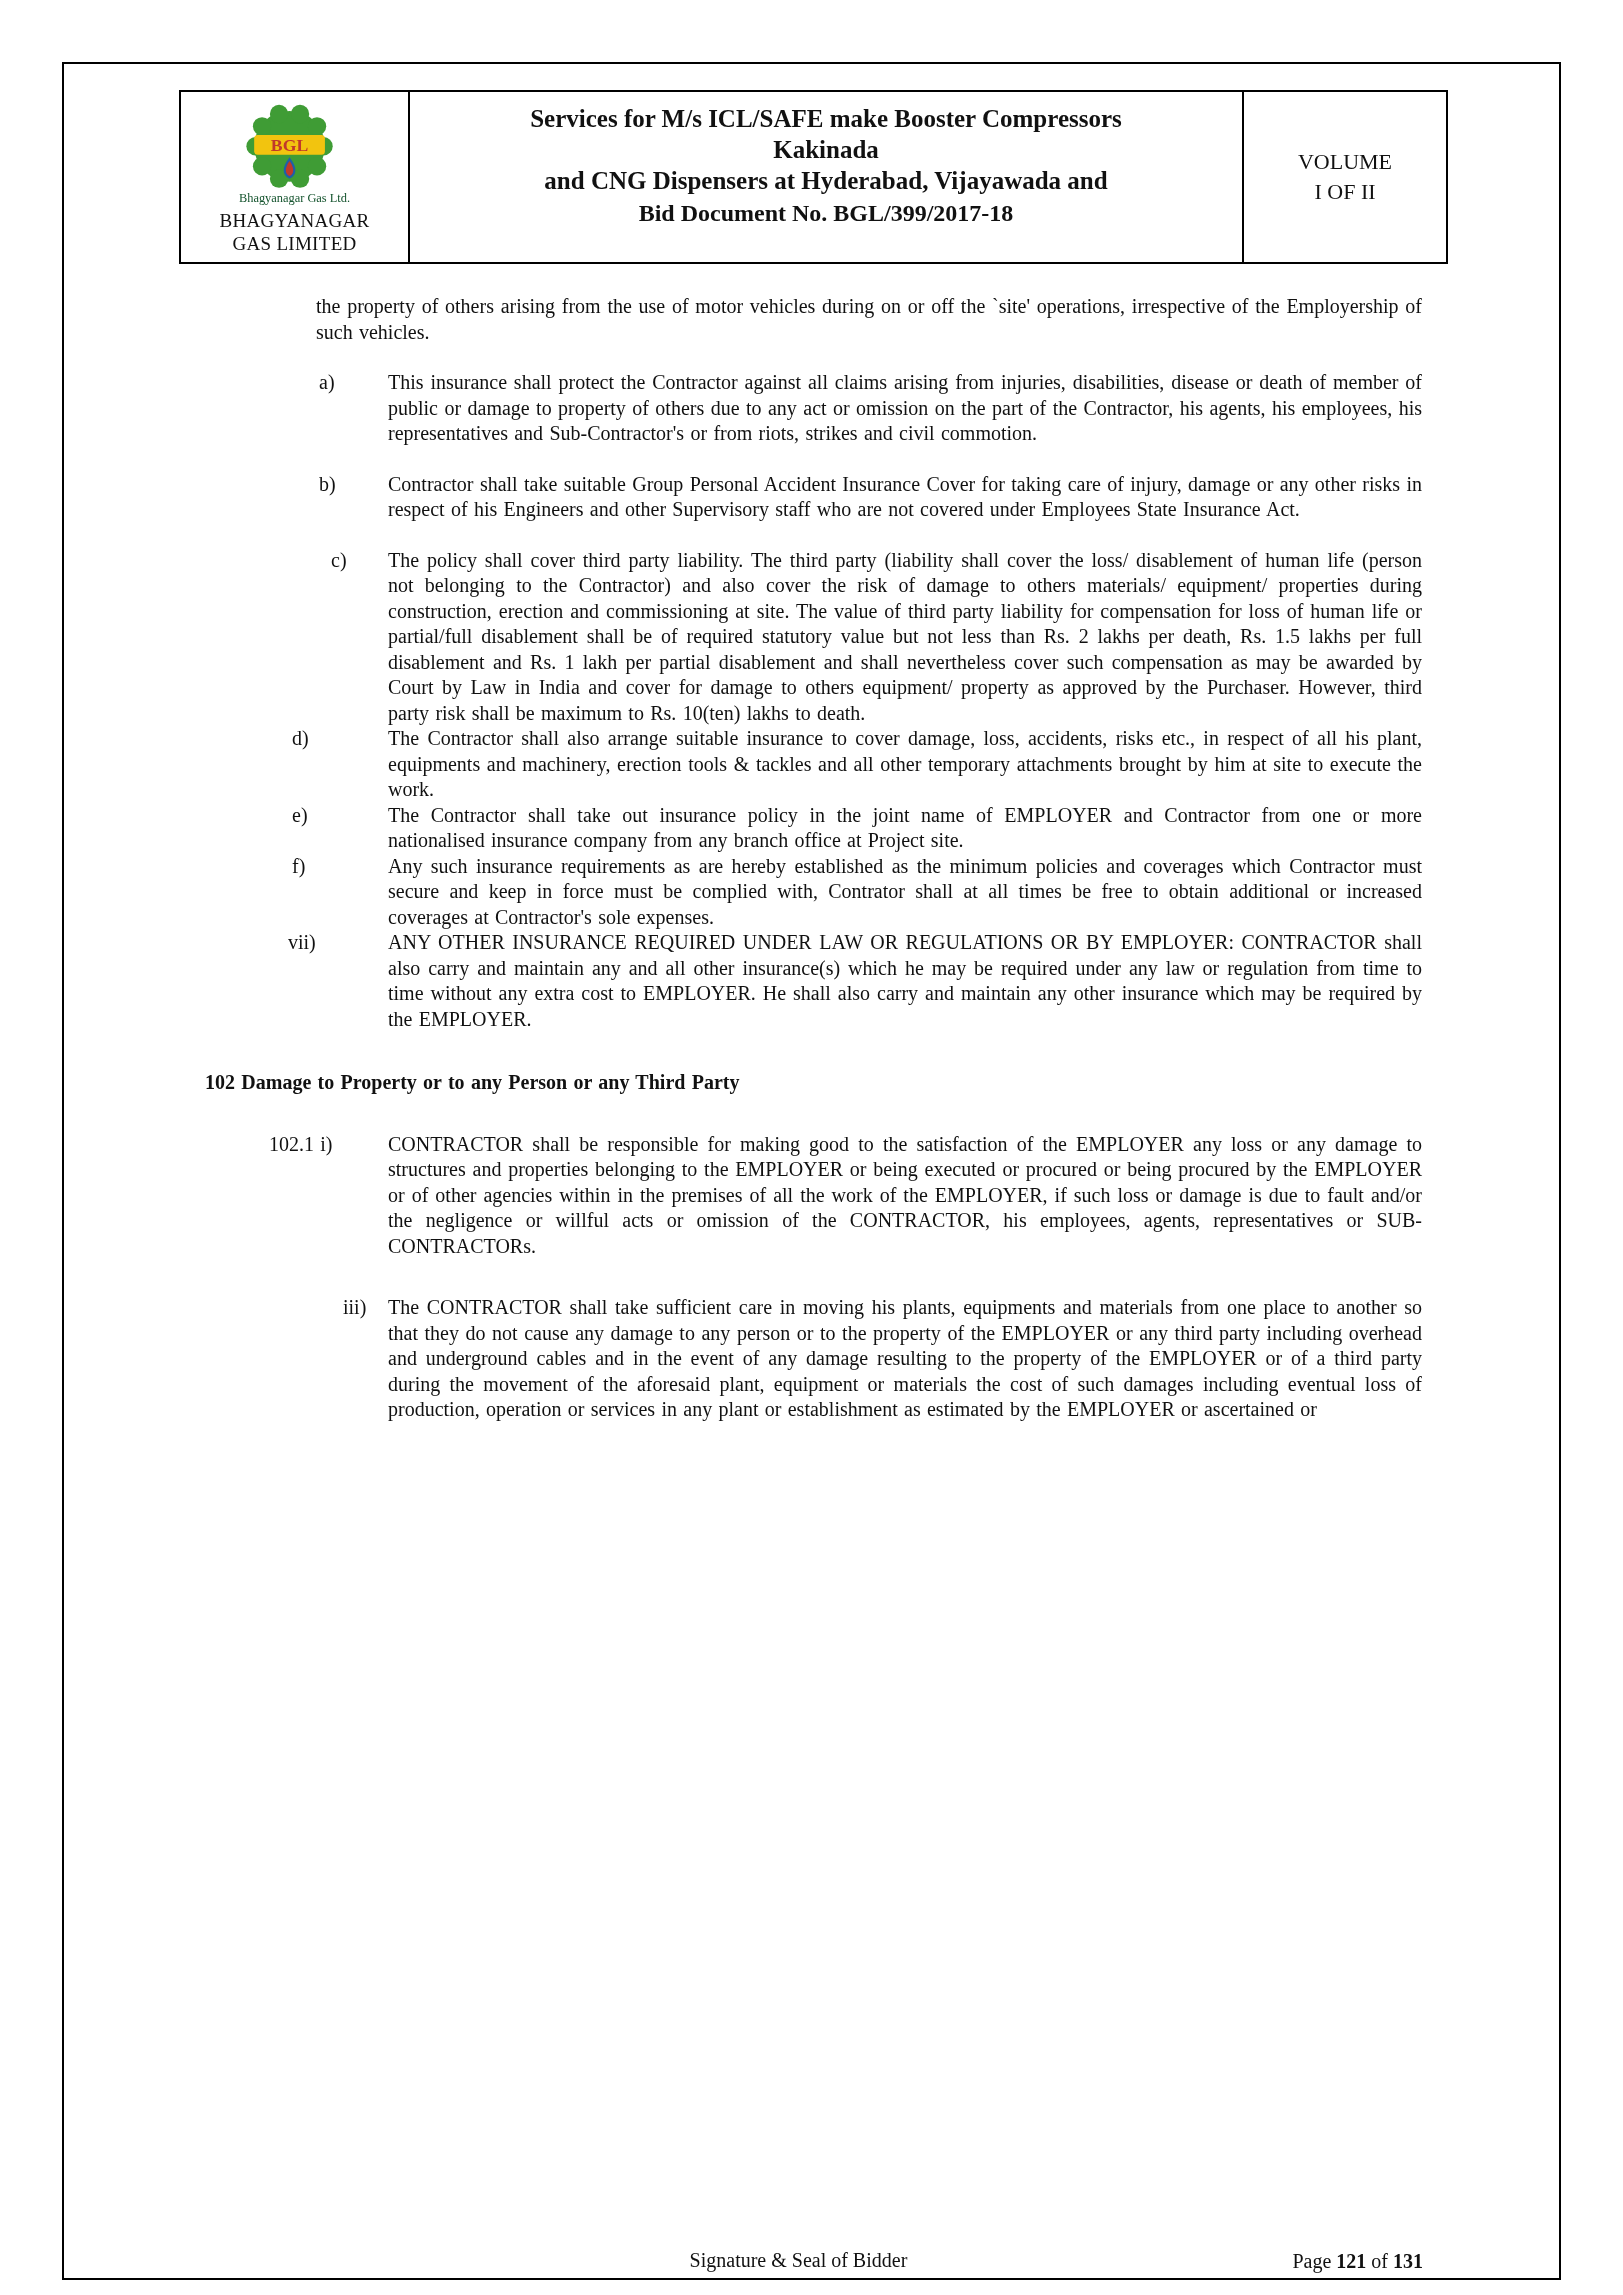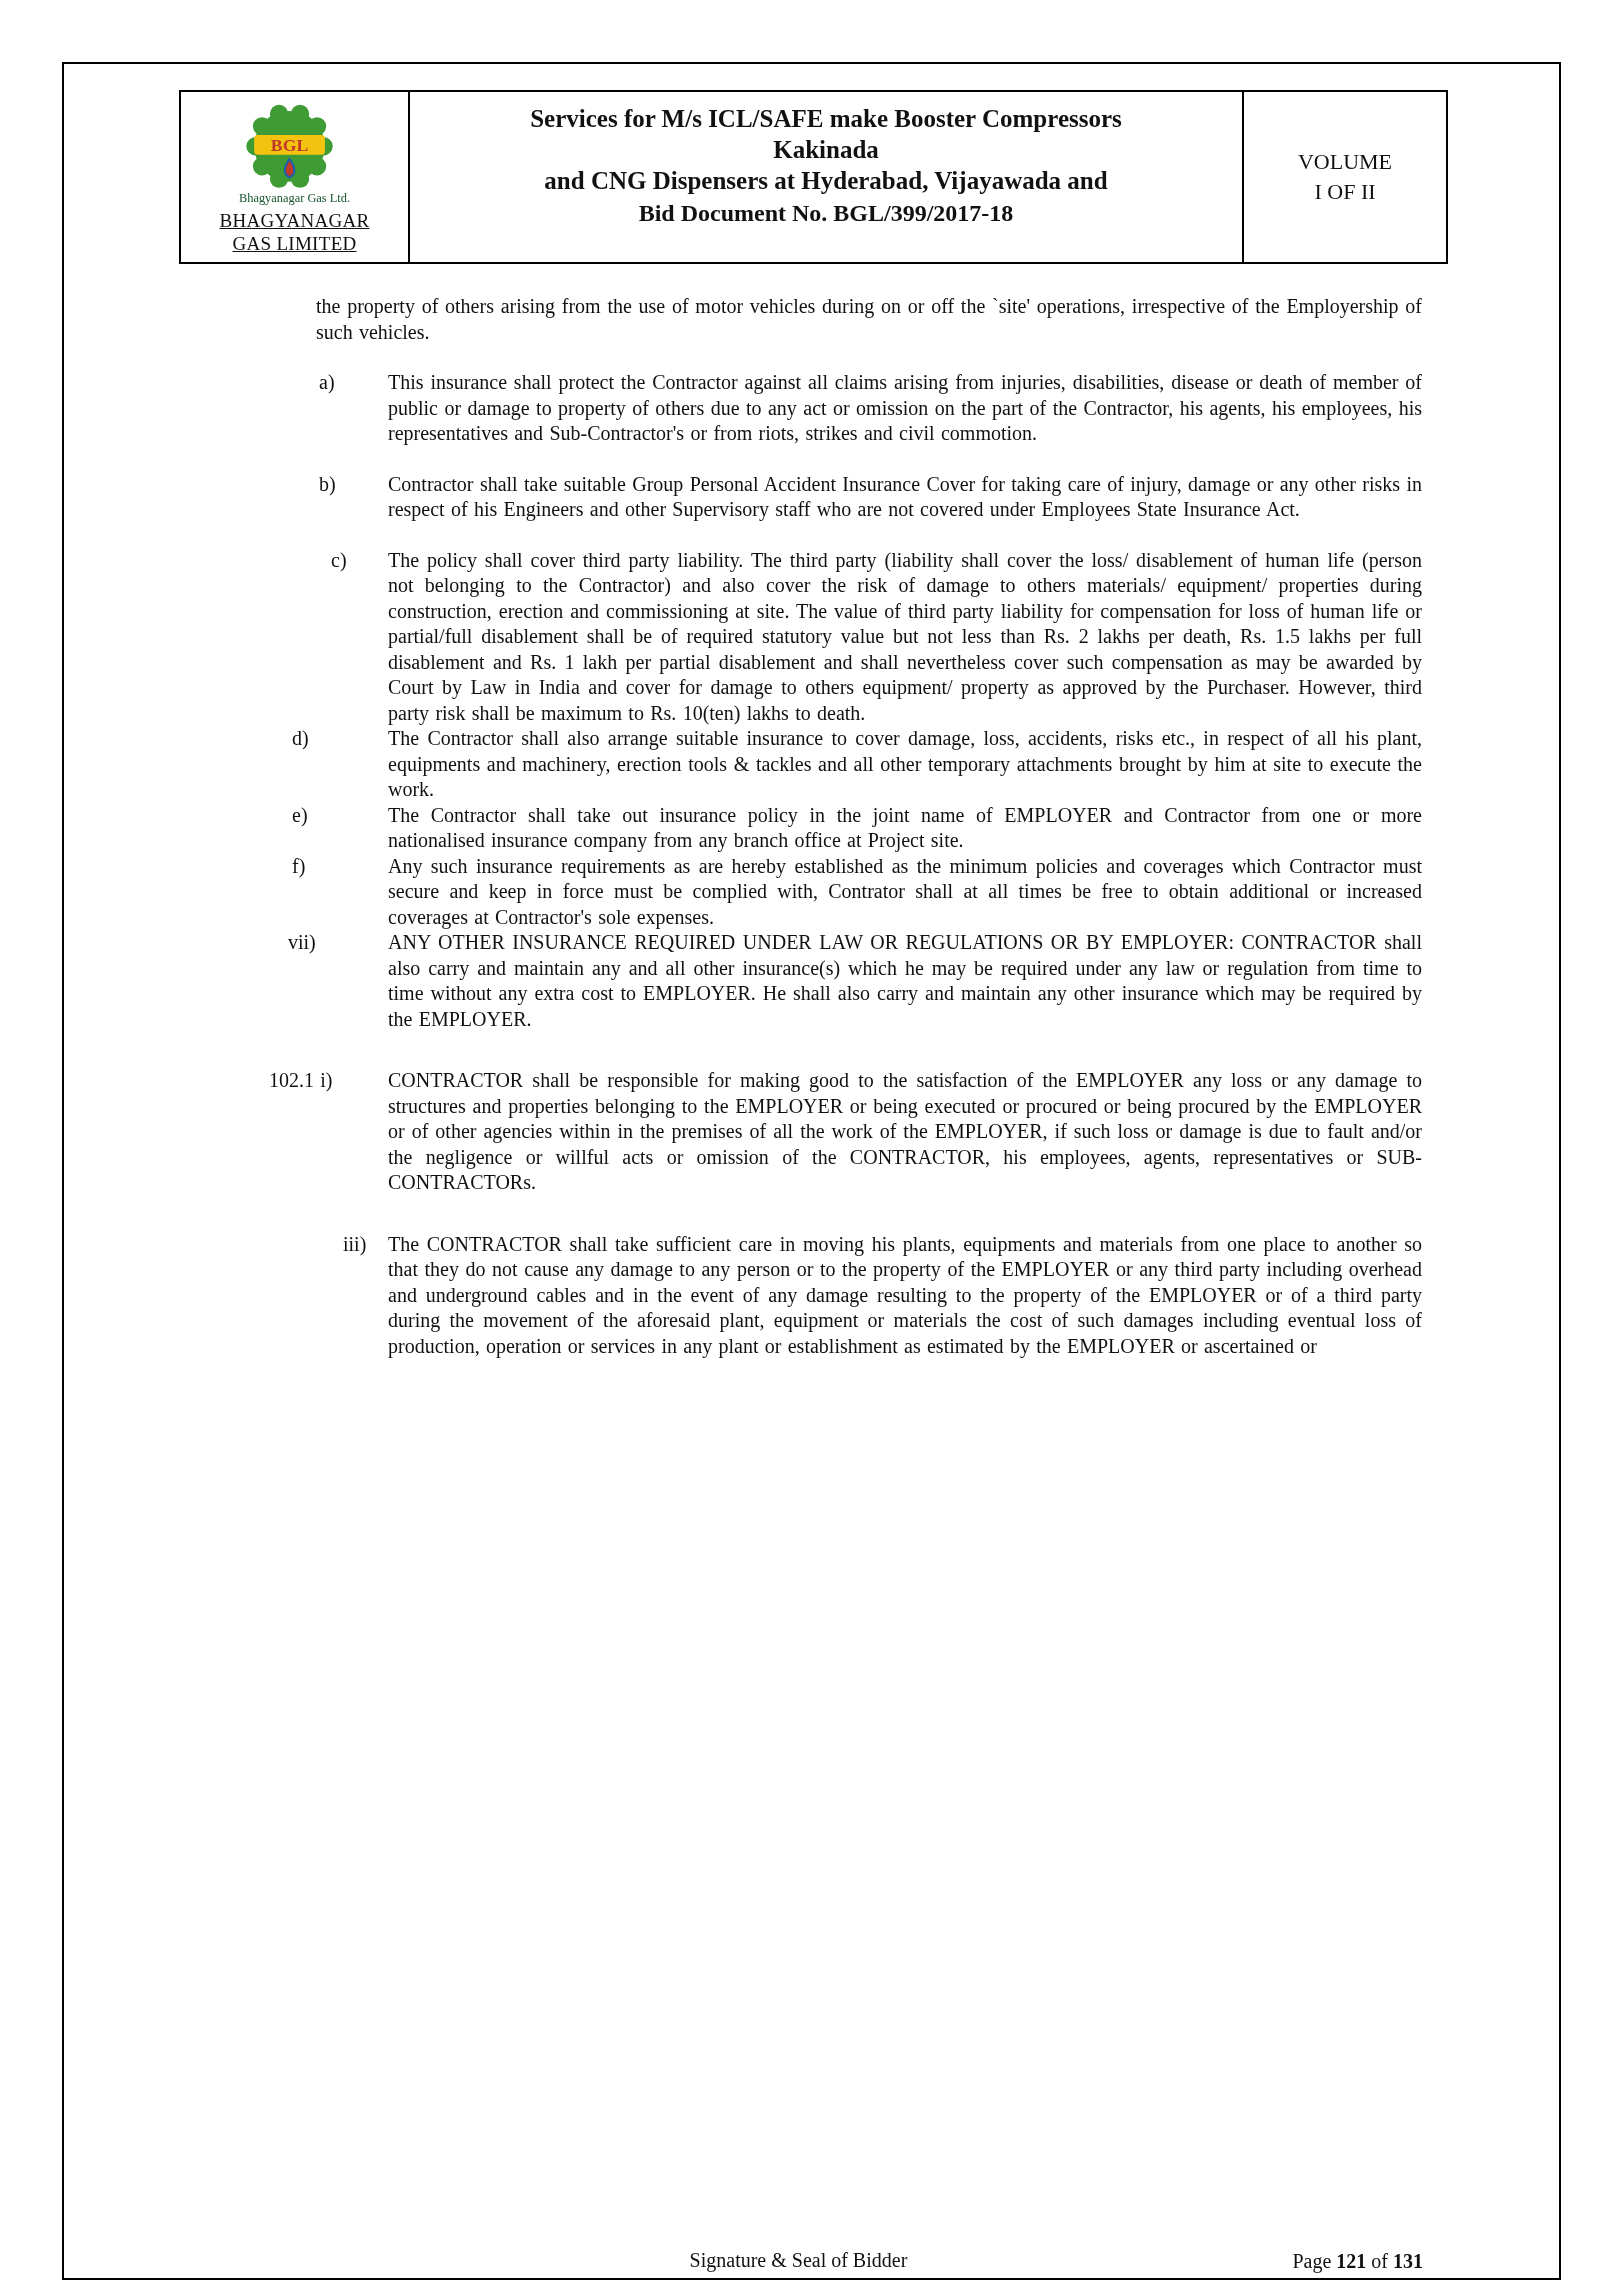--- a/index.html
+++ b/index.html
@@ -8,21 +8,21 @@
 
   .page { position:relative; width:1623px; height:2295px; background:#fff; overflow:hidden; }
   .frame { position:absolute; left:62px; top:62px; width:1499px; height:2218px; border:2px solid #000; }
 
   
   .header { display:flex; margin:26px 0 0 115px; width:1269px; border:2px solid #000; }
   .cell { border-right:2px solid #000; }
   .cell:last-child { border-right:none; }
   .logo-cell { width:229px; text-align:center; padding:9.2px 3.9px 6.5px 3.9px; }
   .logo-tagline { color:#14532d; font-size:12.4px; margin-top:-3.9px; }
-  .logo-company { font-size:19px; line-height:1.2; letter-spacing:0.3px; margin-top:3.9px;text-decoration:underline; }
+  .logo-company { font-size:19px; line-height:1.2; letter-spacing:0.3px; margin-top:3.9px; }
   .title-cell { flex:1; text-align:center; padding:10.5px 15.7px 9.2px 15.7px; font-weight:bold; }
   .title-line { font-size:25px; line-height:31px; }
   .bid-line { font-size:24px; line-height:31px; margin-top:2.6px; }
   .volume-cell { width:202px; display:flex; flex-direction:column; justify-content:center; align-items:center; font-size:22px; line-height:1.35; }
 
   
   .docbody { margin-top:30px; font-size:20px; line-height:25.5px; word-spacing:1.3px; }
   .p-intro { margin:0 137px 0 252px; text-align:justify; }
   .row { display:flex; margin-right:137px; }
   .row .lbl { flex:none; }
@@ -121,20 +121,21 @@
       <div class="row r-def">
         <span class="lbl">f)</span>
         <span class="txt">Any such insurance requirements as are hereby established as the minimum policies and coverages which Contractor must secure and keep in force must be complied with, Contrator shall at all times be free to obtain additional or increased coverages at Contractor's sole expenses.</span>
       </div>
 
       <div class="row r-vii">
         <span class="lbl">vii)</span>
         <span class="txt">ANY OTHER INSURANCE REQUIRED UNDER LAW OR REGULATIONS OR BY EMPLOYER: CONTRACTOR shall also carry and maintain any and all other insurance(s) which he may be required under any law or regulation from time to time without any extra cost to EMPLOYER. He shall also carry and maintain any other insurance which may be required by the EMPLOYER.</span>
       </div>
 
+      <div class="p-heading">102 Damage to Property or to any Person or any Third Party</div>
 
       <div class="row r-1021 gap-lg">
         <span class="lbl">102.1 i)</span>
         <span class="txt">CONTRACTOR shall be responsible for making good to the satisfaction of the EMPLOYER any loss or any damage to structures and properties belonging to the EMPLOYER or being executed or procured or being procured by the EMPLOYER or of other agencies within in the premises of all the work of the EMPLOYER, if such loss or damage is due to fault and/or the negligence or willful acts or omission of the CONTRACTOR, his employees, agents, representatives or SUB-CONTRACTORs.</span>
       </div>
 
       <div class="row r-iii gap-lg">
         <span class="lbl">iii)</span>
         <span class="txt">The CONTRACTOR shall take sufficient care in moving his plants, equipments and materials from one place to another so that they do not cause any damage to any person or to the property of the EMPLOYER or any third party including overhead and underground cables and in the event of any damage resulting to the property of the EMPLOYER or of a third party during the movement of the aforesaid plant, equipment or materials the cost of such damages including eventual loss of production, operation or services in any plant or establishment as estimated by the EMPLOYER or ascertained or</span>
       </div>

